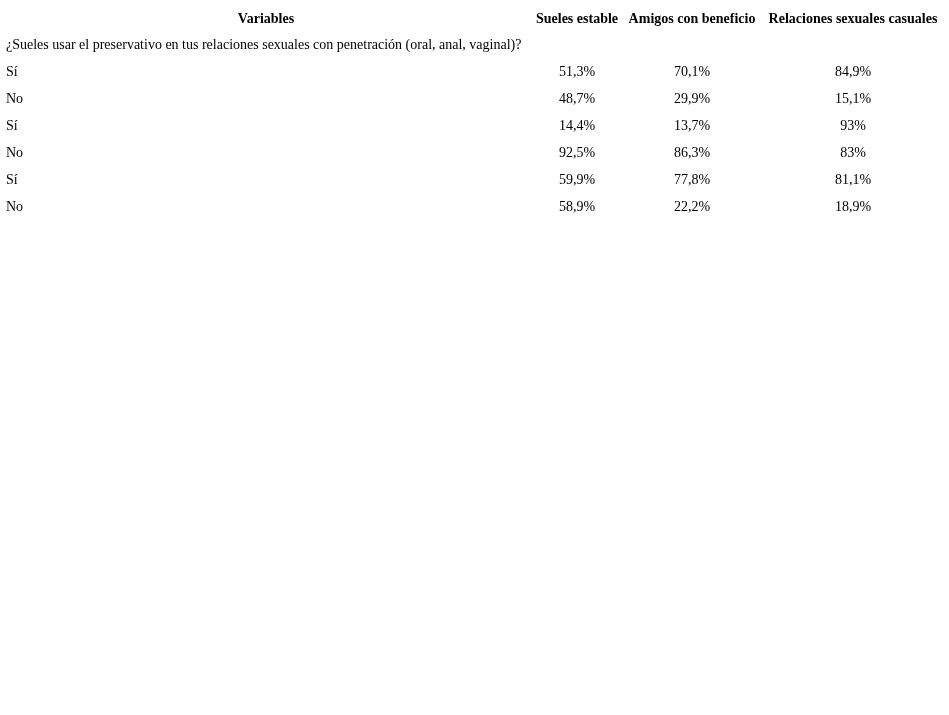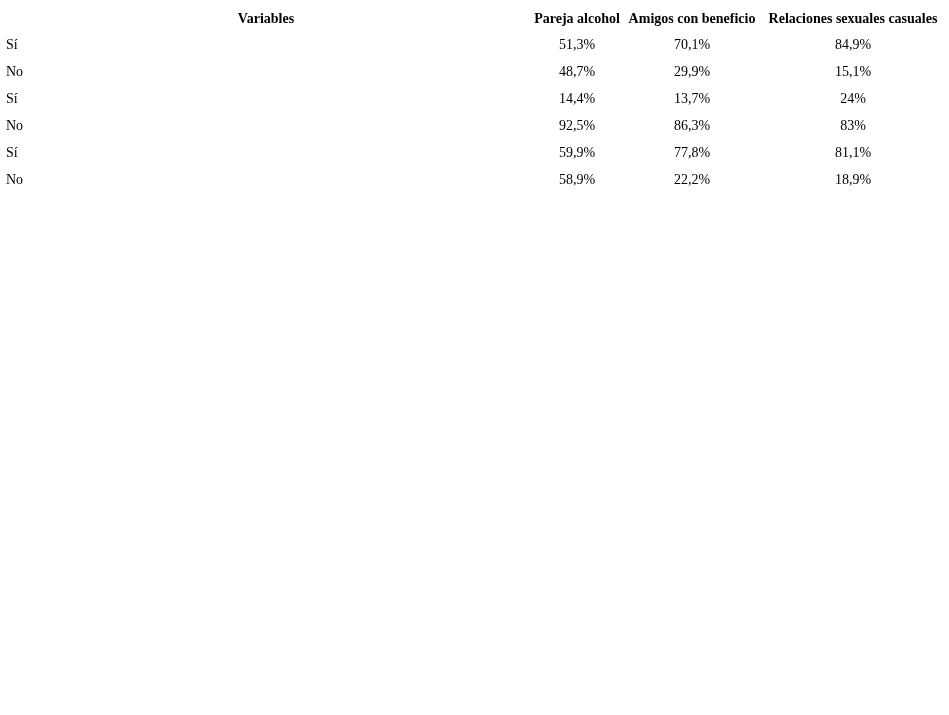--- a/index.html
+++ b/index.html
@@ -14,43 +14,46 @@
   th.c3 { width:178px; }
   td.q { text-align:left; }
 </style>
 </head>
 <body>
 
 <table>
   <thead>
     <tr>
       <th class="c0">Variables</th>
-      <th class="c1">Pareja alcohol</th>
+      <th class="c1">Sueles estable</th>
       <th class="c2">Amigos con beneficio</th>
       <th class="c3">Relaciones sexuales casuales</th>
     </tr>
   </thead>
   <tbody>
+    <tr>
+      <td class="q" colspan="4">¿Sueles usar el preservativo en tus relaciones sexuales con penetración (oral, anal, vaginal)?</td>
+    </tr>
     <tr>
       <td>Sí</td>
       <td class="num">51,3%</td>
       <td class="num">70,1%</td>
       <td class="num">84,9%</td>
     </tr>
     <tr>
       <td>No</td>
       <td class="num">48,7%</td>
       <td class="num">29,9%</td>
       <td class="num">15,1%</td>
     </tr>
     <tr>
       <td>Sí</td>
       <td class="num">14,4%</td>
       <td class="num">13,7%</td>
-      <td class="num">24%</td>
+      <td class="num">93%</td>
     </tr>
     <tr>
       <td>No</td>
       <td class="num">92,5%</td>
       <td class="num">86,3%</td>
       <td class="num">83%</td>
     </tr>
     <tr>
       <td>Sí</td>
       <td class="num">59,9%</td>

